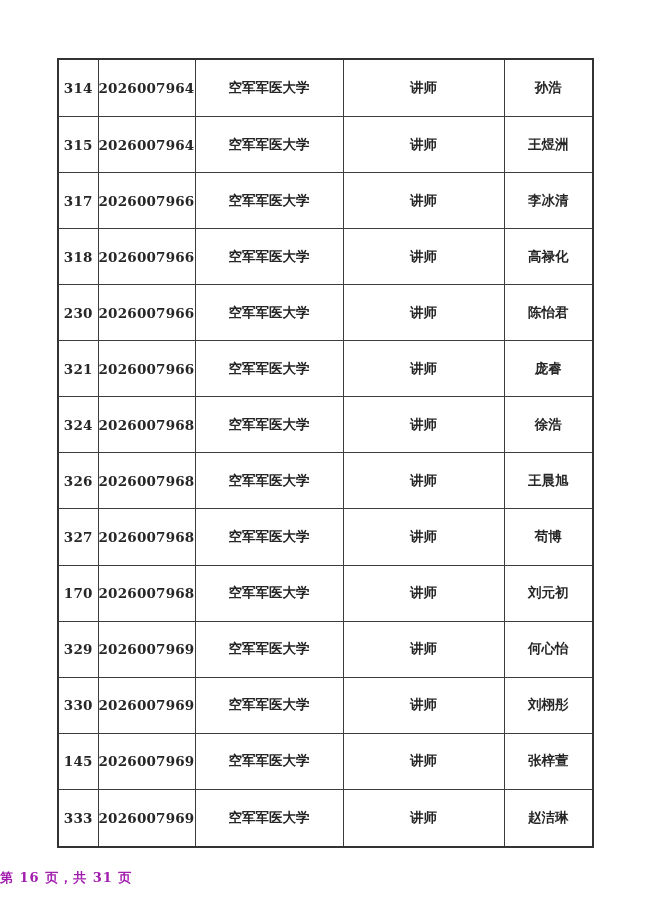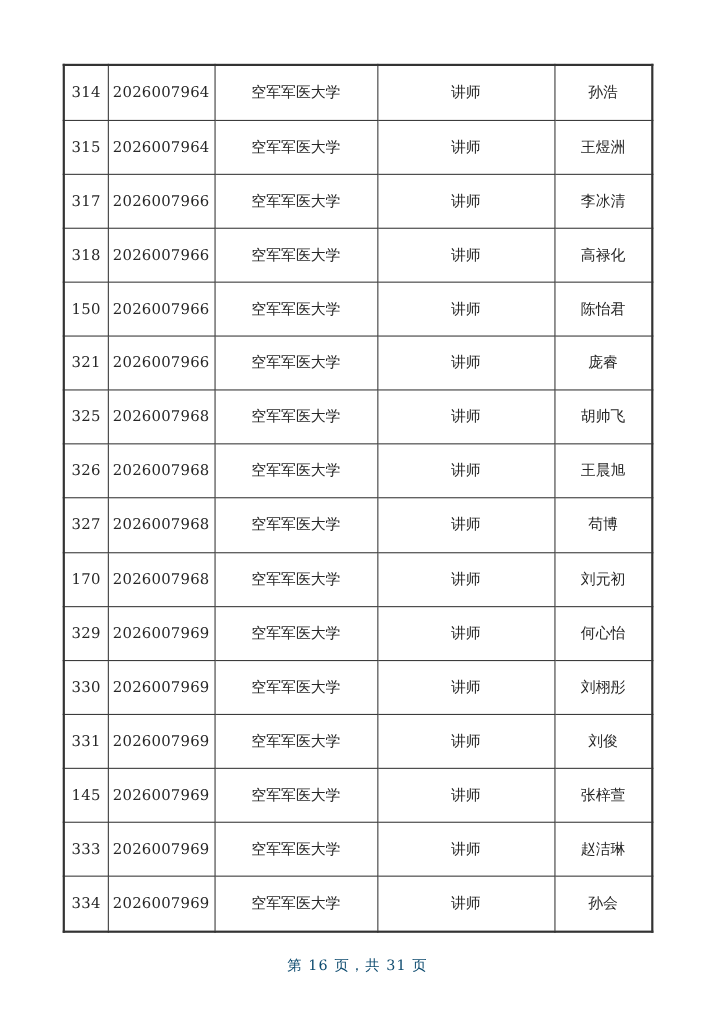--- a/index.html
+++ b/index.html
@@ -8,20 +8,21 @@
     background: #ffffff;
   }
   .page {
     position: relative;
     width: 650px;
     height: 919px;
     background: #ffffff;
     overflow: hidden;
     font-family: "DejaVu Serif", "Liberation Serif", serif;
     color: #222222;
+    font-weight: bold;
   }
   .table-wrap {
     position: absolute;
     left: 57px;
     top: 58px;
     width: 535px;
     height: 790px;
   }
   table.roster {
     border-collapse: collapse;
@@ -42,23 +43,23 @@
   }
   td.num-cell {
     font-size: 13px;
     letter-spacing: 0.2px;
   }
   .footer {
     position: absolute;
     left: 0;
     top: 869px;
     width: 100%;
-    text-align: center;
+    text-align: left;
     font-size: 13px;
-    color: #0c4a6e;
+    color: #a21caf;
     letter-spacing: 1px;
   }
 </style>
 </head>
 <body>
 
 <div class="page">
 
   <div class="table-wrap">
     <table class="roster">
@@ -92,39 +93,39 @@
     <td>李冰清</td>
   </tr>
           <tr>
     <td class="num-cell">318</td>
     <td class="num-cell">2026007966</td>
     <td>空军军医大学</td>
     <td>讲师</td>
     <td>高禄化</td>
   </tr>
           <tr>
-    <td class="num-cell">150</td>
+    <td class="num-cell">230</td>
     <td class="num-cell">2026007966</td>
     <td>空军军医大学</td>
     <td>讲师</td>
     <td>陈怡君</td>
   </tr>
           <tr>
     <td class="num-cell">321</td>
     <td class="num-cell">2026007966</td>
     <td>空军军医大学</td>
     <td>讲师</td>
     <td>庞睿</td>
   </tr>
           <tr>
-    <td class="num-cell">325</td>
+    <td class="num-cell">324</td>
     <td class="num-cell">2026007968</td>
     <td>空军军医大学</td>
     <td>讲师</td>
-    <td>胡帅飞</td>
+    <td>徐浩</td>
   </tr>
           <tr>
     <td class="num-cell">326</td>
     <td class="num-cell">2026007968</td>
     <td>空军军医大学</td>
     <td>讲师</td>
     <td>王晨旭</td>
   </tr>
           <tr>
     <td class="num-cell">327</td>
@@ -148,46 +149,32 @@
     <td>何心怡</td>
   </tr>
           <tr>
     <td class="num-cell">330</td>
     <td class="num-cell">2026007969</td>
     <td>空军军医大学</td>
     <td>讲师</td>
     <td>刘栩彤</td>
   </tr>
           <tr>
-    <td class="num-cell">331</td>
-    <td class="num-cell">2026007969</td>
-    <td>空军军医大学</td>
-    <td>讲师</td>
-    <td>刘俊</td>
-  </tr>
-          <tr>
     <td class="num-cell">145</td>
     <td class="num-cell">2026007969</td>
     <td>空军军医大学</td>
     <td>讲师</td>
     <td>张梓萱</td>
   </tr>
           <tr>
     <td class="num-cell">333</td>
     <td class="num-cell">2026007969</td>
     <td>空军军医大学</td>
     <td>讲师</td>
     <td>赵洁琳</td>
   </tr>
-          <tr>
-    <td class="num-cell">334</td>
-    <td class="num-cell">2026007969</td>
-    <td>空军军医大学</td>
-    <td>讲师</td>
-    <td>孙会</td>
-  </tr>
         </tbody>
     </table>
   </div>
 
   <div class="footer">第 16 页，共 31 页</div>
 
 </div>
 
 </body></html>

